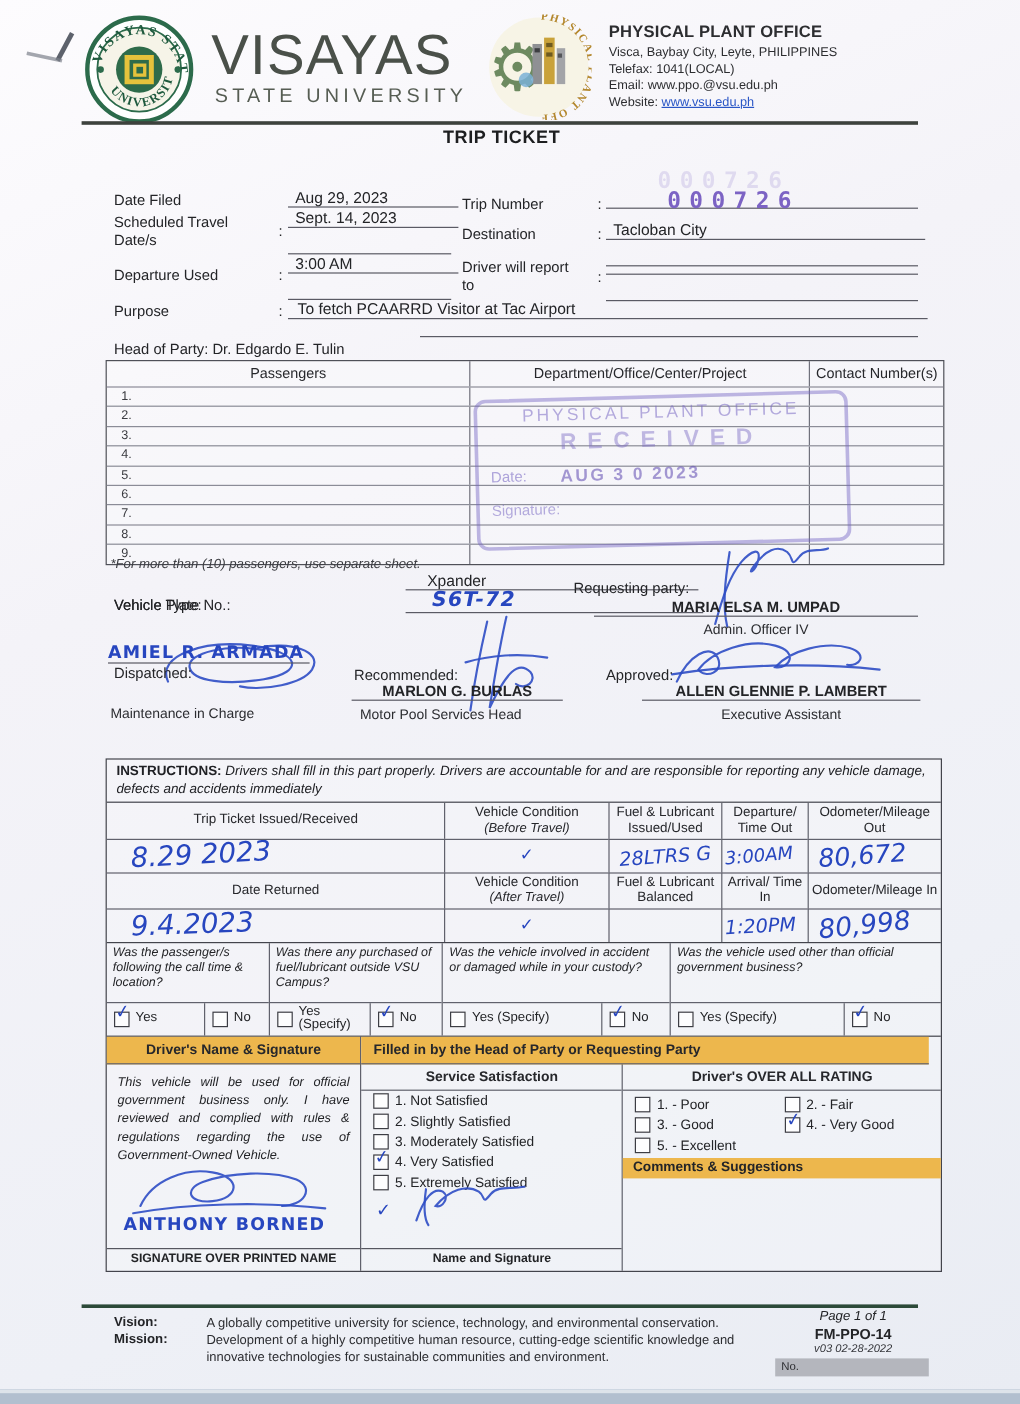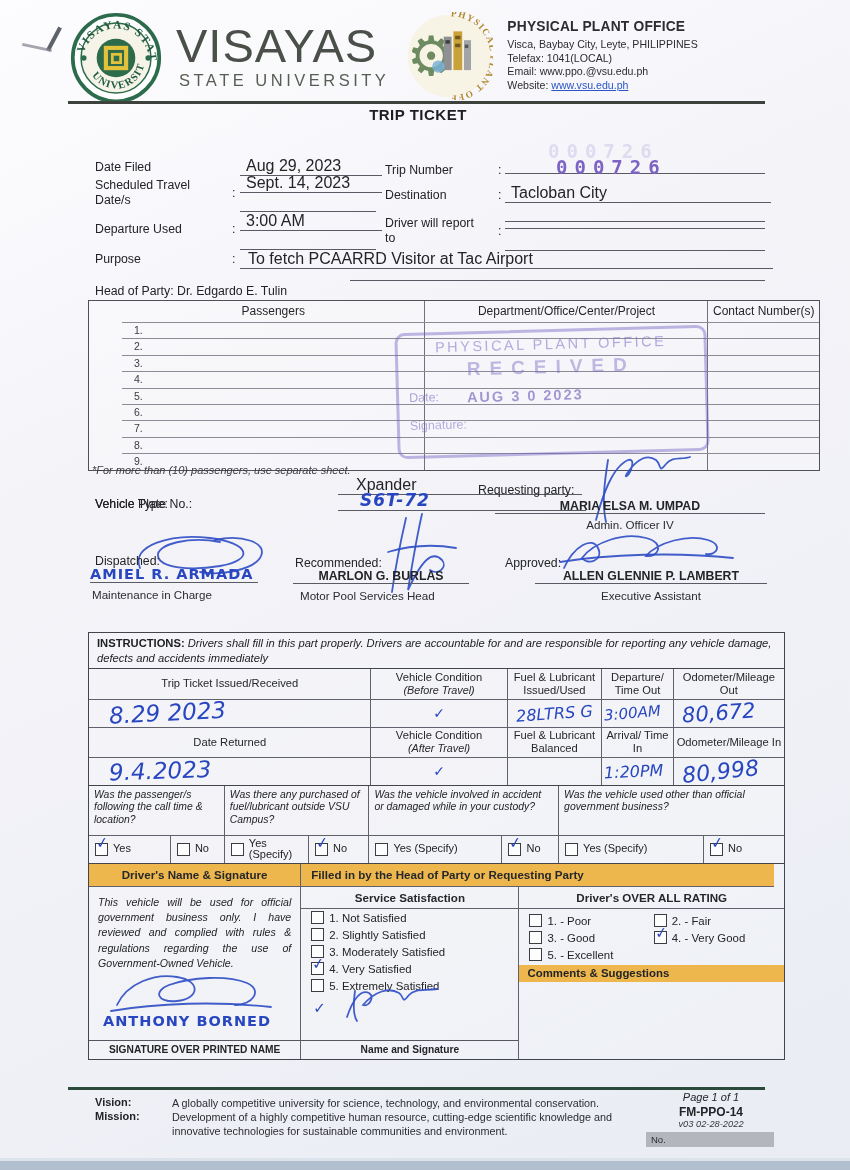--- a/index.html
+++ b/index.html
@@ -2,36 +2,36 @@
 <html><head>
 <meta charset="utf-8">
 <style>
   html,body{margin:0;padding:0;}
   body{width:850px;height:1170px;position:relative;font-family:"Liberation Sans",sans-serif;background:#aebccb;overflow:hidden;}
   #sheet{position:absolute;left:0;top:0;width:850px;height:1158px;
     background:linear-gradient(155deg,#fdfcfe 0%,#f4f3f8 35%,#eef0f6 75%,#e9ecf3 100%);}
   #bottom-strip{position:absolute;left:0;top:1158px;width:850px;height:12px;background:#b2bfcf;border-top:3px solid #dde3ea;}
   .abs{position:absolute;}
   .lbl{font-size:12.3px;color:#232427;}
-  .val{font-size:16px;color:#232427;}
+  .val{font-size:13px;color:#232427;}
   .uline{border-bottom:1.4px solid #5a5a64;}
   .colon{font-size:12.3px;color:#232427;}
   .hw{font-family:"DejaVu Sans",sans-serif;color:#2746bf;font-style:italic;}
   
   .hdr-word1{font-size:47px;color:#4a5049;letter-spacing:1px;font-weight:400;line-height:1;}
   .hdr-word2{font-size:16.5px;color:#565d53;letter-spacing:3.5px;margin-top:2px;padding-left:3px;}
   .office{font-size:10.6px;color:#2c2d30;line-height:1.3;}
   .office .oname{font-size:13.8px;font-weight:bold;letter-spacing:.2px;margin-bottom:2px;}
   .office a.site{color:#2a56c6;text-decoration:underline;}
   #header-rule{left:68px;top:101px;width:697px;height:3px;background:#3d423d;}
   #form-title{left:0;top:106px;width:836px;text-align:center;font-size:15px;font-weight:bold;color:#1d1e20;letter-spacing:.5px;}
   
   .stampnum{font-family:"DejaVu Sans Mono",monospace;font-weight:bold;color:#7c63c4;font-size:19px;letter-spacing:7px;}
   
-  #ptable{left:88px;top:300px;width:697px;border:1.5px solid #4f5058;background:rgba(255,255,255,.25);padding-left:33px;}
+  #ptable{left:88px;top:300px;width:697px;border:1.5px solid #4f5058;background:rgba(255,255,255,.25);}
   .prow{display:grid;grid-template-columns:43.4% 40.6% 16%;}
   .prow>div{border-left:1px solid #70717c;overflow:hidden;}
   .prow>div:first-child{border-left:none;}
   .phead{height:21px;line-height:21px;text-align:center;font-size:12px;color:#26272b;}
   .pr{height:15.4px;border-top:1px solid #8b8c97;font-size:10.5px;color:#3a3b40;}
   .pr .num{padding-left:12px;line-height:15px;}
   
   #rstamp{left:396px;top:329px;width:312px;height:126px;transform:rotate(-1.6deg);
     border:3px solid rgba(116,99,195,.45);border-radius:10px;color:#7c6cc5;padding:4px 10px;box-sizing:border-box;}
   #rstamp .s1{font-size:14.5px;letter-spacing:2.5px;opacity:.55;text-align:center;}
@@ -259,21 +259,21 @@
     <path d="M20,10 C16,35 14,55 18,72"></path>
   </svg>
   <div class="abs sig-name uline" style="left:495px;top:499px;width:270px;">MARIA ELSA M. UMPAD</div>
   <div class="abs sig-role" style="left:495px;top:518px;width:270px;text-align:center;">Admin. Officer IV</div>
 
   <svg class="sig" style="left:120px;top:528px;" width="160" height="70">
     <path d="M20,40 C10,18 50,5 90,10 C130,15 135,32 100,38 C70,43 40,40 38,28 C36,16 70,8 100,14"></path>
     <path d="M95,12 C120,6 150,14 140,30 C132,42 100,48 80,44"></path>
   </svg>
   <div class="abs lbl" style="left:95px;top:554px;">Dispatched:</div>
-  <div class="abs hw-caps uline" style="left:90px;top:566px;width:168px;">AMIEL R. ARMADA</div>
+  <div class="abs hw-caps uline" style="left:90px;top:536px;width:168px;">AMIEL R. ARMADA</div>
   <div class="abs sig-role" style="left:92px;top:588px;">Maintenance in Charge</div>
 
   <svg class="sig" style="left:378px;top:512px;" width="90" height="85">
     <path d="M28,6 C22,32 17,58 14,80"></path>
     <path d="M44,2 C38,28 34,54 30,78 C44,48 54,38 64,48 C70,55 60,64 52,58"></path>
     <path d="M10,40 C30,34 55,32 78,36"></path>
   </svg>
   <div class="abs lbl" style="left:295px;top:556px;">Recommended:</div>
   <div class="abs sig-name uline" style="left:293px;top:569px;width:176px;">MARLON G. BURLAS</div>
   <div class="abs sig-role" style="left:300px;top:589px;">Motor Pool Services Head</div>

